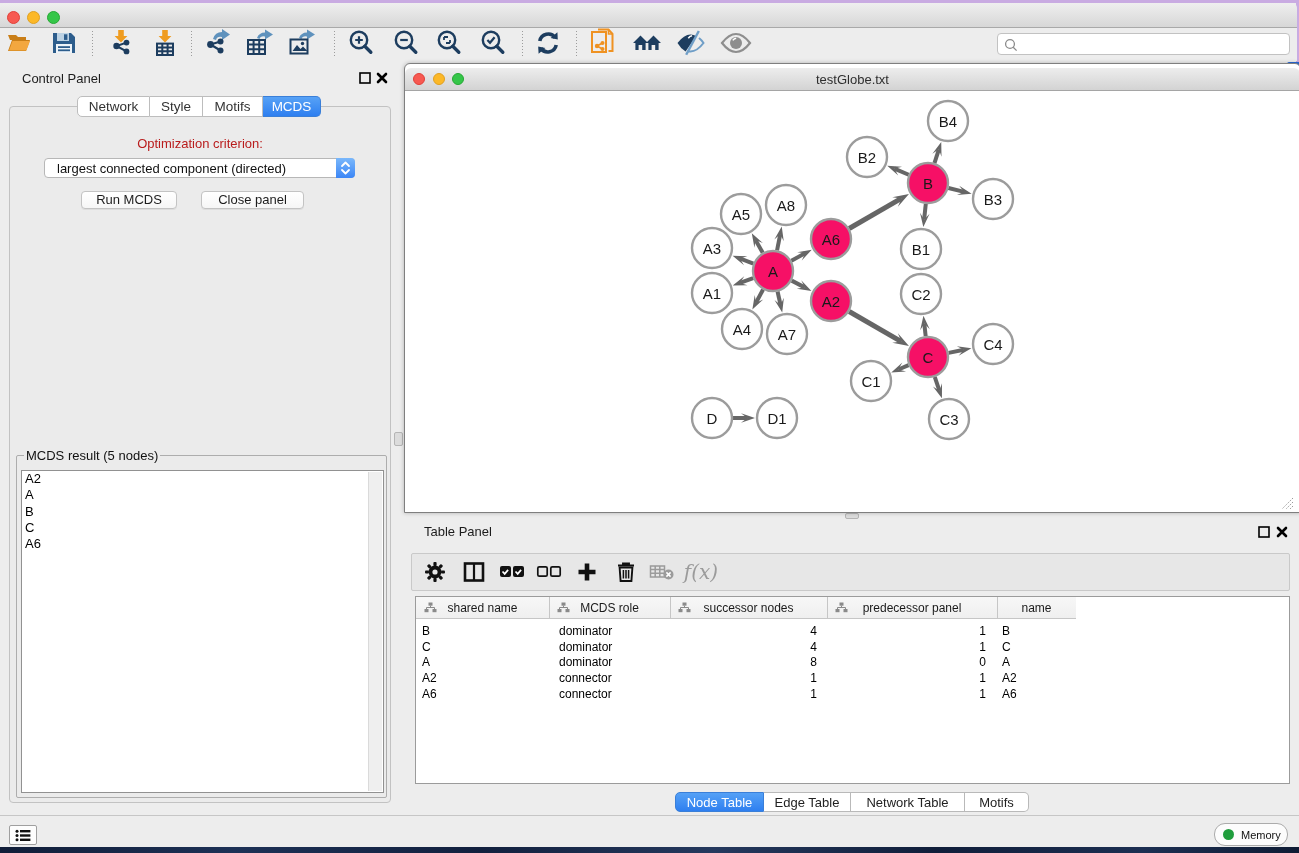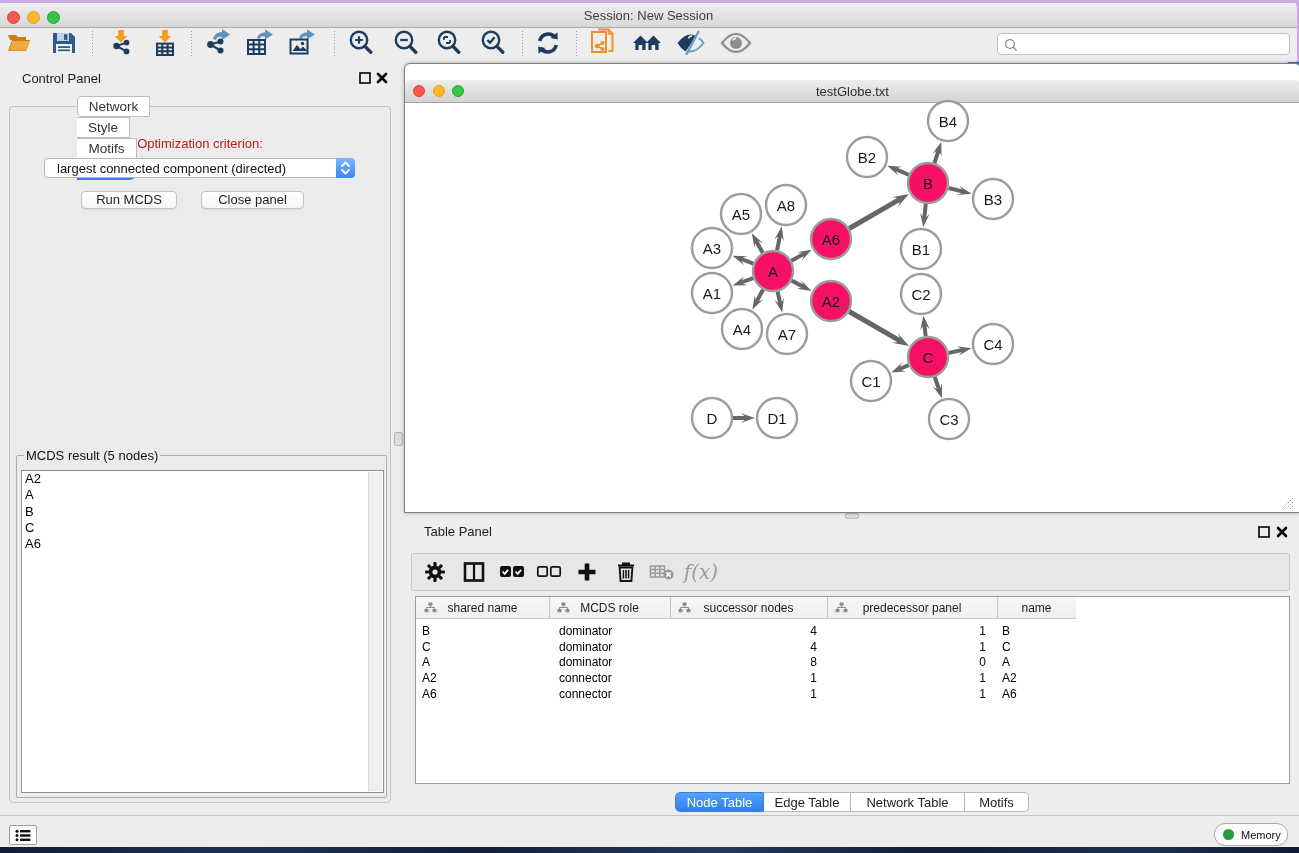--- a/index.html
+++ b/index.html
@@ -41,21 +41,21 @@
   
   #cp-title { left:22px; top:71px; font-size:13px; color:#1c1c1c; }
   .panel-float-btn, .panel-close-btn { position:absolute; font-size:12px; color:#111; }
   #cp-box { left:9px; top:106px; width:382px; height:697px; border:1px solid #c2c2c2; border-radius:4px; background:#ebebeb; }
   .tabbar { position:absolute; display:flex; height:21px; }
   .tabbar .tab { height:21px; line-height:20px; text-align:center; font-size:13.5px; color:#333;
     background:#fff; border:1px solid #bdbdbd; border-left:none; }
   .tabbar .tab:first-child { border-left:1px solid #bdbdbd; border-radius:5px 0 0 5px; }
   .tabbar .tab:last-child { border-radius:0 5px 5px 0; }
   .tabbar .tab.sel { background:linear-gradient(#57a2f6,#2e7ff0); color:#fff; border-color:#3a7fd8; }
-  #cp-tabs { left:77px; top:96px;flex-direction:column; }
+  #cp-tabs { left:77px; top:96px; }
   #opt-label { left:10px; top:136px; width:380px; text-align:center; font-size:13px; color:#b91c1c; }
   #criterion-combo { left:44px; top:158px; width:311px; height:20px; background:#fff;
     border:1px solid #b7b7b7; border-radius:4px; }
   #criterion-combo .val { position:absolute; left:12px; top:1px; height:18px; line-height:18px; font-size:13px; color:#111; white-space:nowrap; }
   #combo-stepper { position:absolute; right:-1px; top:-1px; width:19px; height:20px; border-radius:0 4px 4px 0;
     background:linear-gradient(#7ab8fb,#3b86f6); }
   #combo-stepper svg { position:absolute; left:4px; top:3px; }
   .pbtn { position:absolute; height:18px; background:linear-gradient(#ffffff,#f6f6f6); border:1px solid #c3c3c3; border-radius:4px;
     font-size:13px; color:#1c1c1c; text-align:center; line-height:16px; box-shadow:0 1px 0 rgba(0,0,0,0.06); }
   #run-btn { left:81px; top:191px; width:96px; }
@@ -66,21 +66,21 @@
   #mcds-list .item { padding-left:3px; height:16.3px; line-height:16.3px; font-size:13px; color:#000; }
   #mcds-scrolltrack { position:absolute; right:1px; top:1px; width:14px; height:319px; background:#efefef; border-left:1px solid #dadada; }
 
   
   #vsplit-handle { left:394px; top:432px; width:9px; height:14px; background:#dcdcdc; border:1px solid #b5b5b5; border-radius:2px; }
   #hsplit-handle { left:845px; top:513px; width:14px; height:6px; background:#dcdcdc; border:1px solid #b5b5b5; border-radius:2px; }
 
   
   #net-window { left:404px; top:63px; width:897px; height:450px; background:#fff;
     border:1px solid #7f7f7f; border-radius:6px 6px 0 0; box-shadow:0 0 4px rgba(0,0,0,0.25); }
-  #net-titlebar { position:absolute; left:0; top:16px; width:100%; height:23px;
+  #net-titlebar { position:absolute; left:0; top:4px; width:100%; height:23px;
     background:linear-gradient(#ededed,#d3d3d3); border-bottom:1px solid #a5a5a5; border-radius:6px 6px 0 0; }
   #net-title { position:absolute; left:0; top:0; width:100%; height:23px; line-height:23px; text-align:center; font-size:13px; color:#2e2e2e; }
   #net-canvas { position:absolute; left:0; top:24px; width:893px; height:425px; }
   #net-grip { position:absolute; right:6px; bottom:2px; }
 
   
   #tp-title { left:424px; top:524px; font-size:13px; color:#1c1c1c; }
   #tp-toolbar { left:411px; top:553px; width:879px; height:38px; background:#e7e7e7; border:1px solid #c9c9c9; border-radius:2px; }
   .tpi { position:absolute; top:3px; width:34px; height:30px; display:flex; align-items:center; justify-content:center; }
   #fx-icon { font-family:"DejaVu Serif", serif; font-style:italic; font-size:20px; color:#9b9b9b; }
@@ -116,21 +116,20 @@
   <div class="abs" id="desktop-top"></div>
   <div class="abs" id="desktop-right"></div>
   <div class="abs" id="desktop-bottom"></div>
   <div class="abs" id="desktop-corner-tri"></div>
 
   <div class="abs" id="app-titlebar">
     <div class="traffic tl-red" style="left:7px;top:8px;"></div>
     <div class="traffic tl-yellow" style="left:27px;top:8px;"></div>
     <div class="traffic tl-green" style="left:47px;top:8px;"></div>
   </div>
-  <div class="abs" id="app-title">Session: New Session</div>
 
   <div class="abs" id="main-toolbar">
     <div class="tbi" style="left:3px">
       <svg width="28" height="26" viewBox="0 0 28 26">
         <path d="M2 5 h8 l2 2 h8 v3 H4 z" fill="#c97e17"></path>
         <path d="M2 5 v16 l4 -11 h18 l-4 11 H2 z" fill="#c97e17"></path>
         <path d="M6.5 11 h17.5 l-3.6 9.5 H3 z" fill="#f3a73f"></path>
       </svg>
     </div>
     <div class="tbi" style="left:47px">

